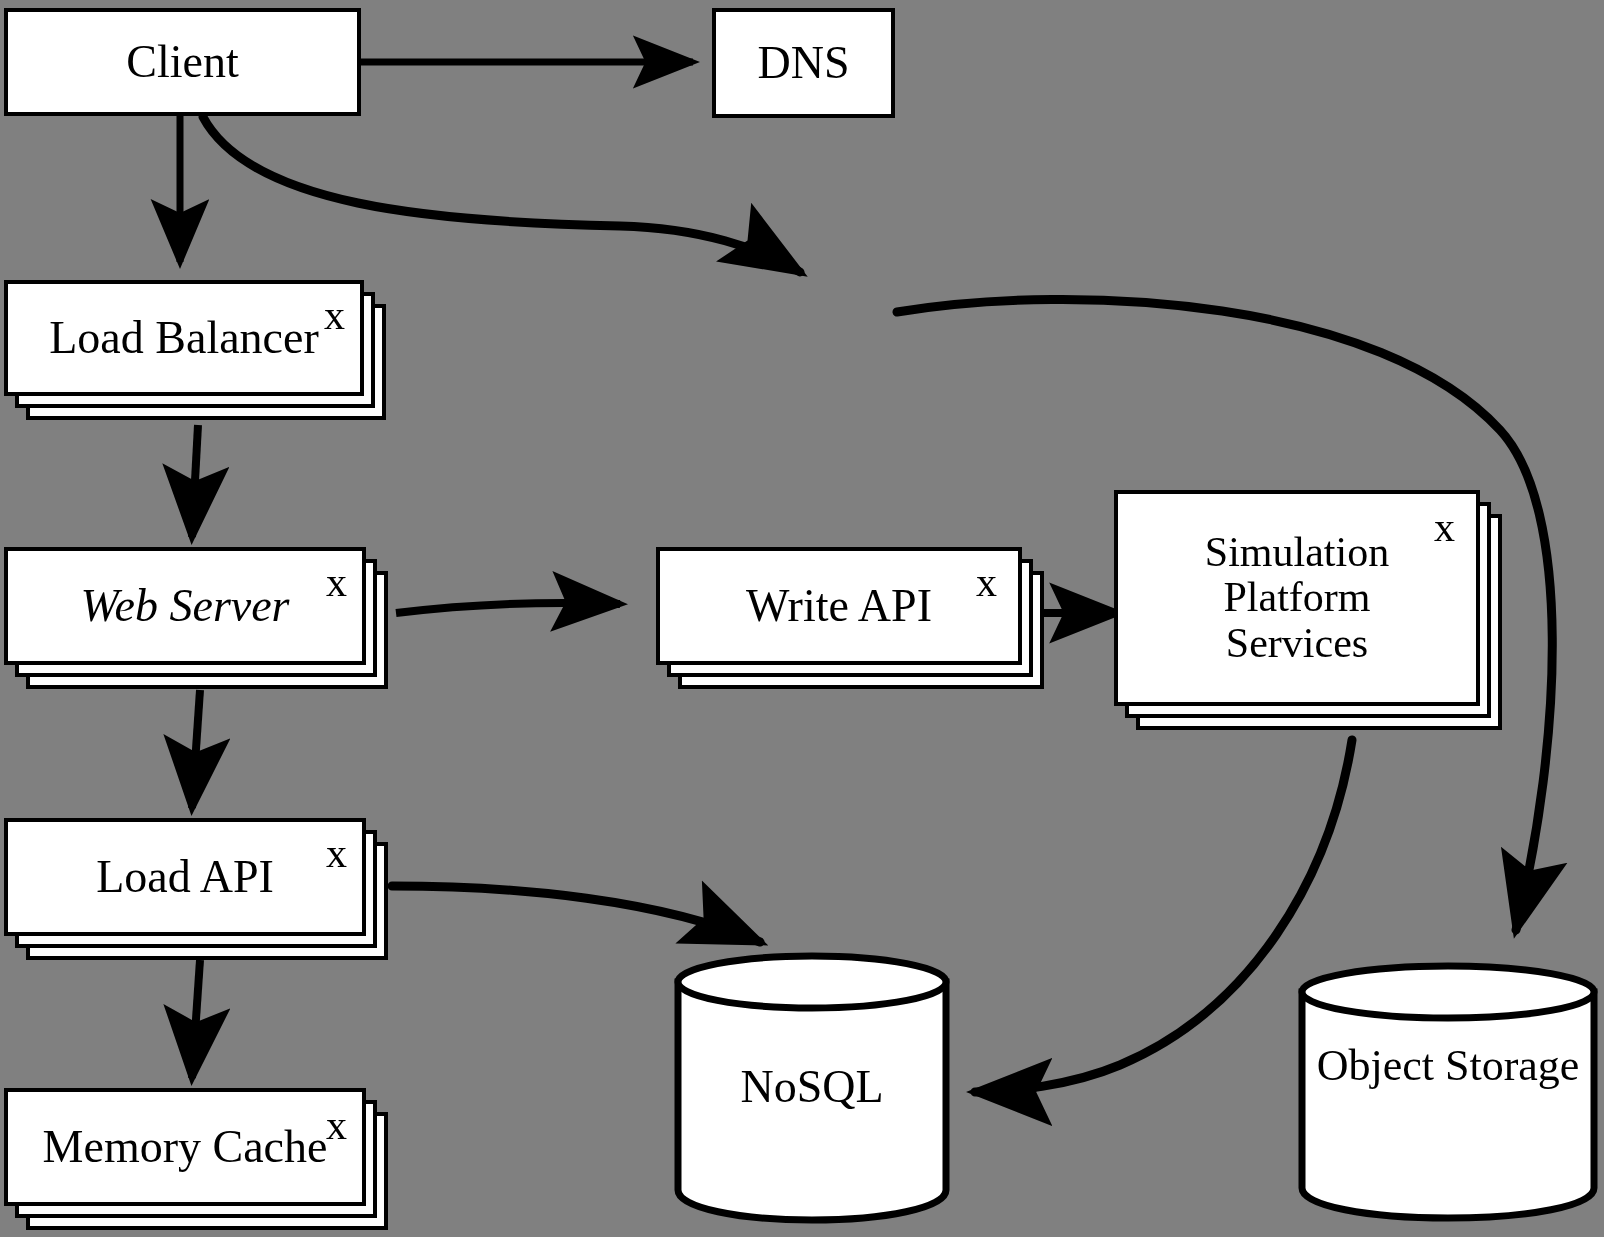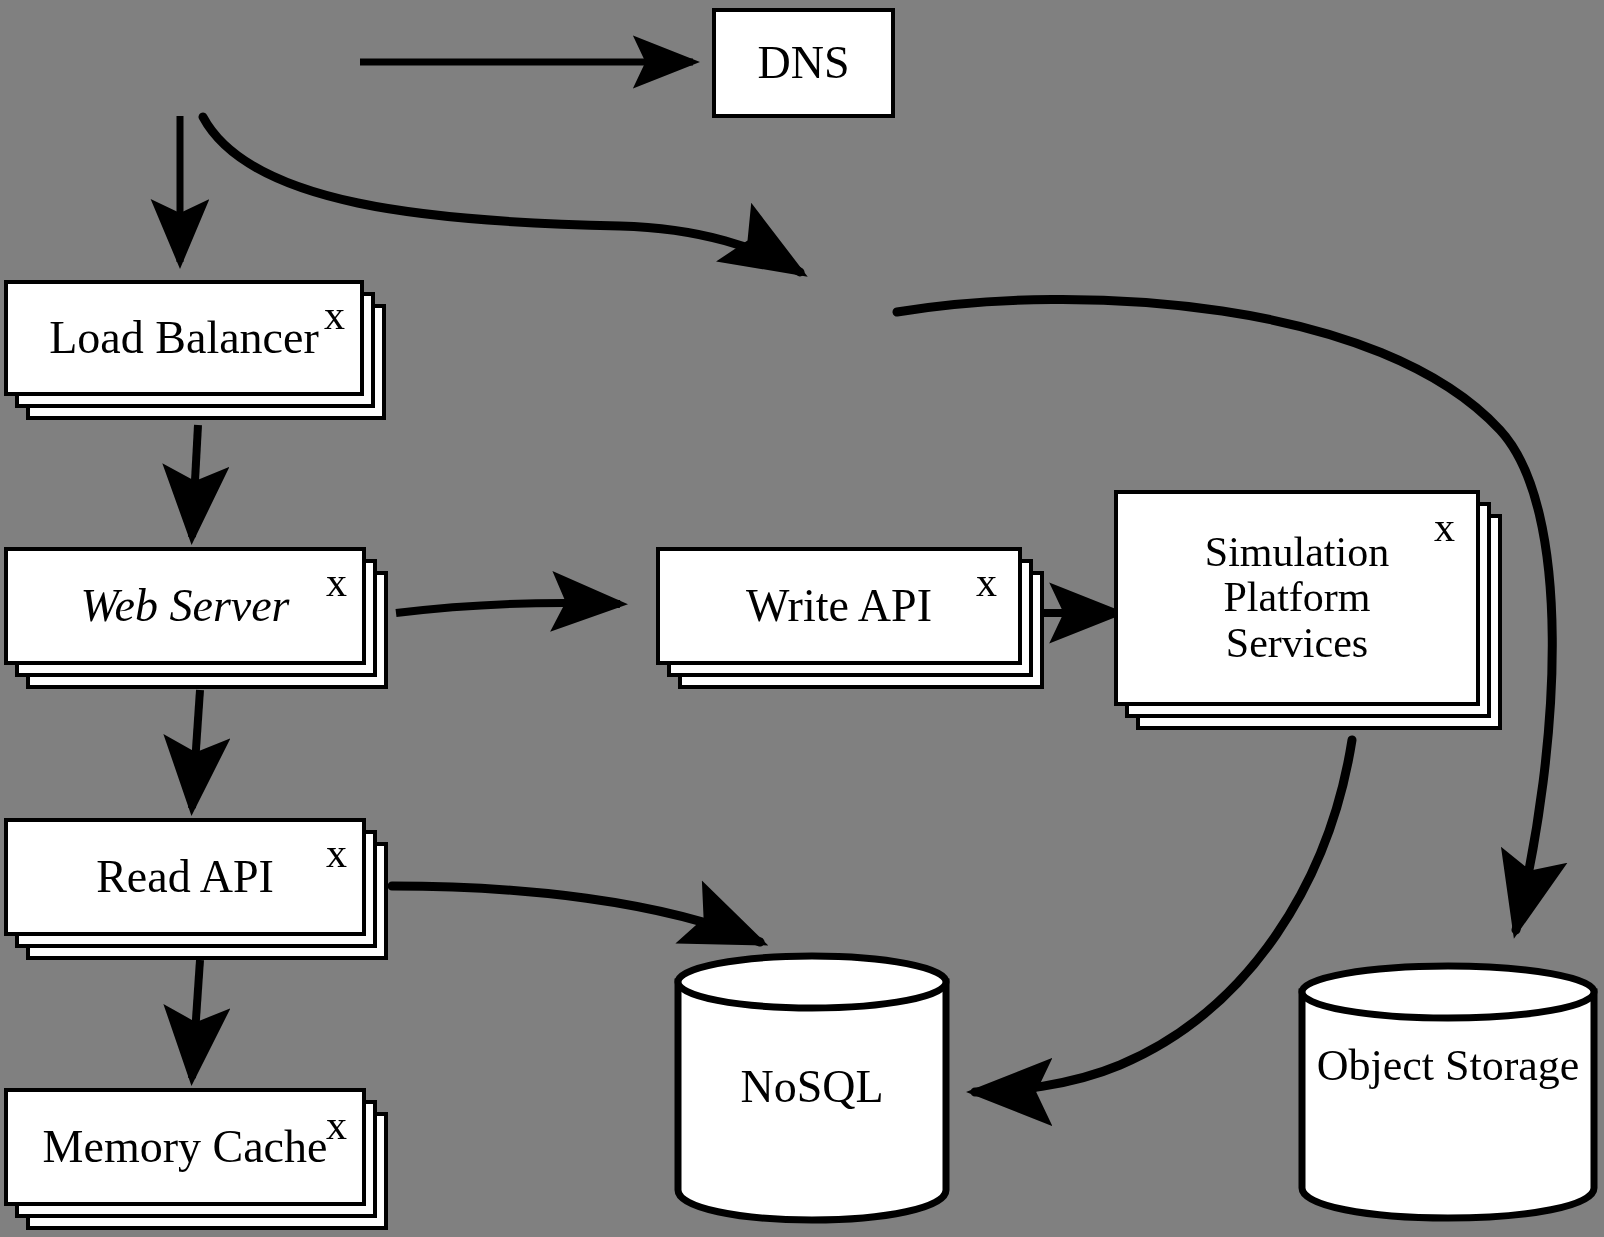--- a/index.html
+++ b/index.html
@@ -132,20 +132,26 @@
 
     <g>
       <path d="M392,886 C520,886 660,900 760,942" stroke="#000" stroke-width="9" fill="none" stroke-linecap="round" marker-end="url(#ah)"></path>
     </g>
 
     <g>
       <path d="M200,960 L192,1078" stroke="#000" stroke-width="8" fill="none" marker-end="url(#ah-big)"></path>
     </g>
   </svg>
 
+  <div class="node" style="left:4px; top:8px; width:357px; height:108px;">
+    <div class="box-face" style="width:357px; height:108px;"></div>
+    <div class="box-label" style="font-size:46px;">
+      <span class="txt">Client</span>
+    </div>
+  </div>
 
   <div class="node" style="left:712px; top:8px; width:183px; height:110px;">
     <div class="box-face" style="width:183px; height:110px;"></div>
     <div class="box-label" style="font-size:46px;">
       <span class="txt">DNS</span>
     </div>
   </div>
 
   <div class="node" style="left:4px; top:280px; width:386px; height:142px;">
     <div class="box-shadow-layer" style="left:22px; top:24px; width:360px; height:116px;"></div>
@@ -188,21 +194,21 @@
       <span class="txt">Write API</span>
     </div>
     <div class="multiplier" style="left:320px; top:14px;">x</div>
   </div>
 
   <div class="node" style="left:4px; top:818px; width:390px; height:144px;">
     <div class="box-shadow-layer" style="left:22px; top:24px; width:362px; height:118px;"></div>
     <div class="box-shadow-layer" style="left:11px; top:12px; width:362px; height:118px;"></div>
     <div class="box-face" style="width:362px; height:118px;"></div>
     <div class="box-label" style="width:362px; height:118px; font-size:46px;">
-      <span class="txt">Read API</span>
+      <span class="txt">Load API</span>
     </div>
     <div class="multiplier" style="left:322px; top:14px;">x</div>
   </div>
 
   <div class="node" style="left:4px; top:1088px; width:390px; height:144px;">
     <div class="box-shadow-layer" style="left:22px; top:24px; width:362px; height:118px;"></div>
     <div class="box-shadow-layer" style="left:11px; top:12px; width:362px; height:118px;"></div>
     <div class="box-face" style="width:362px; height:118px;"></div>
     <div class="box-label" style="width:362px; height:118px; font-size:46px;justify-content:center;">
       <span class="txt">Memory Cache</span>

